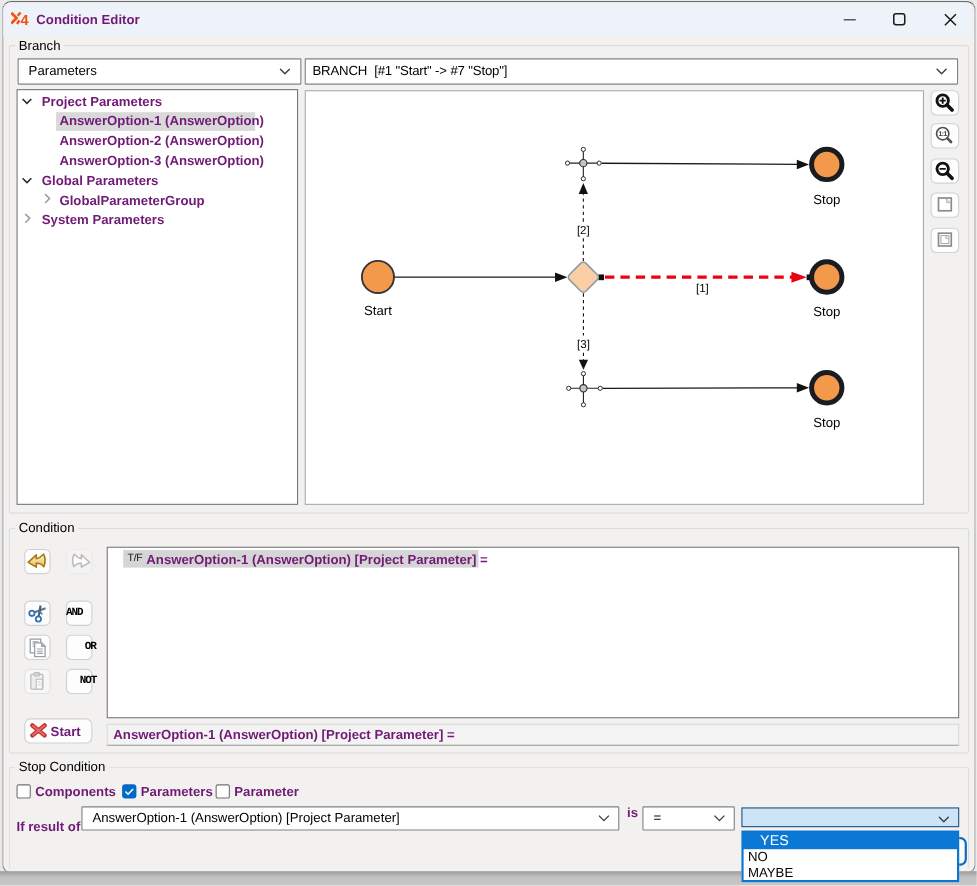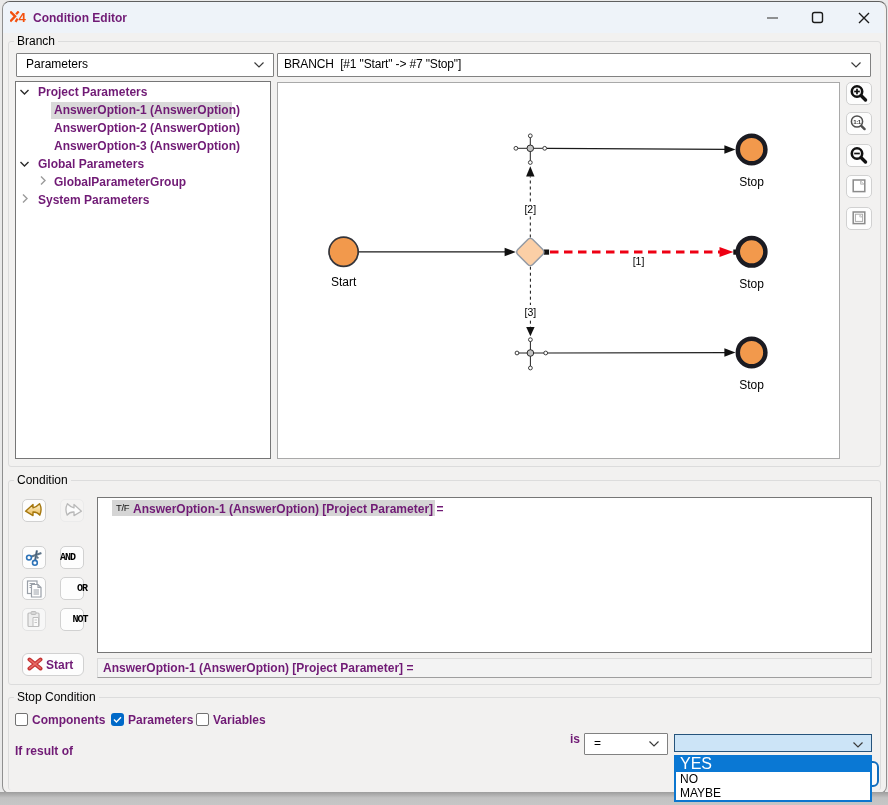--- a/index.html
+++ b/index.html
@@ -237,37 +237,43 @@
   <div class="abs glabel" style="left:14px;top:691px;">Stop Condition</div>
 
   <div class="abs" style="left:15px;top:713px;width:13px;height:13px;background:#fff;border:1px solid #727272;border-radius:2px;box-sizing:border-box;"></div>
   <div class="abs txt" style="left:32px;top:713px;">Components</div>
   <div class="abs" style="left:111px;top:713px;width:13px;height:13px;background:#0069c8;border-radius:3px;"></div>
   <svg class="abs" style="left:111px;top:713px" width="13" height="13" viewBox="0 0 13 13">
     <path d="M3 6.6 L5.4 9 L10 4.2" fill="none" stroke="#fff" stroke-width="1.4"></path>
   </svg>
   <div class="abs txt" style="left:128px;top:713px;">Parameters</div>
   <div class="abs" style="left:196px;top:713px;width:13px;height:13px;background:#fff;border:1px solid #727272;border-radius:2px;box-sizing:border-box;"></div>
-  <div class="abs txt" style="left:213px;top:713px;">Variables</div>
+  <div class="abs txt" style="left:213px;top:713px;">Parameter</div>
 
   <div class="abs txt" style="left:15px;top:744px;">If result of</div>
+  <div class="abs combo" style="left:74px;top:733px;width:487px;height:20px;">
+    <div class="ctext" style="top:2px;">AnswerOption-1 (AnswerOption) [Project Parameter]</div>
+    <svg class="chev" style="right:8px;top:7px" viewBox="0 0 10 6">
+        <path d="M0.5 0.5 L5 5 L9.5 0.5" fill="none" stroke="#3b3b3b" stroke-width="1.2"></path>
+      </svg>
+  </div>
   <div class="abs txt" style="left:570px;top:696px;margin-top:36px;">is</div>
   <div class="abs combo" style="left:584px;top:733px;width:82px;height:20px;">
     <div class="ctext" style="top:2px;">=</div>
     <svg class="chev" style="right:8px;top:7px" viewBox="0 0 10 6">
         <path d="M0.5 0.5 L5 5 L9.5 0.5" fill="none" stroke="#3b3b3b" stroke-width="1.2"></path>
       </svg>
   </div>
 
   <div class="abs" style="left:790px;top:761px;width:85px;height:22px;background:#fbfbfb;border:2px solid #0f6cbd;border-radius:6px;"></div>
 
   <div class="abs" style="left:674px;top:734px;width:196px;height:16px;background:#cce4f7;border:1px solid #26547c;">
     <svg class="chev" style="right:8px;top:7px" viewBox="0 0 10 6">
         <path d="M0.5 0.5 L5 5 L9.5 0.5" fill="none" stroke="#3b3b3b" stroke-width="1.2"></path>
       </svg>
   </div>
 
   <div class="abs" id="dropdown" style="left:674px;top:755px;width:194px;height:43px;background:#fff;border:2px solid #0b76cf;z-index:50;">
-    <div style="position:absolute;left:-1px;top:-1px;width:196px;height:16px;background:#0a78d4;color:#fff;font-size:16px;line-height:16px;padding-left:5px;box-sizing:border-box;">YES</div>
+    <div style="position:absolute;left:-1px;top:-1px;width:196px;height:16px;background:#0a78d4;color:#fff;font-size:13px;line-height:16px;padding-left:16px;box-sizing:border-box;">YES</div>
     <div style="position:absolute;left:0;top:15px;width:194px;height:15px;color:#000;font-size:12px;line-height:15px;padding-left:4px;box-sizing:border-box;">NO</div>
     <div style="position:absolute;left:0;top:30px;width:194px;height:13px;color:#000;font-size:12px;line-height:13px;padding-left:4px;box-sizing:border-box;">MAYBE</div>
   </div>
 </div>
 
 </body></html>

